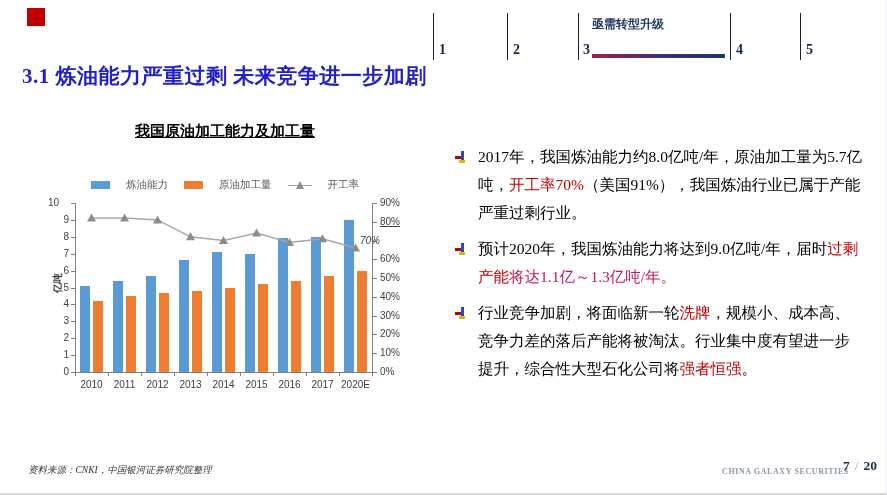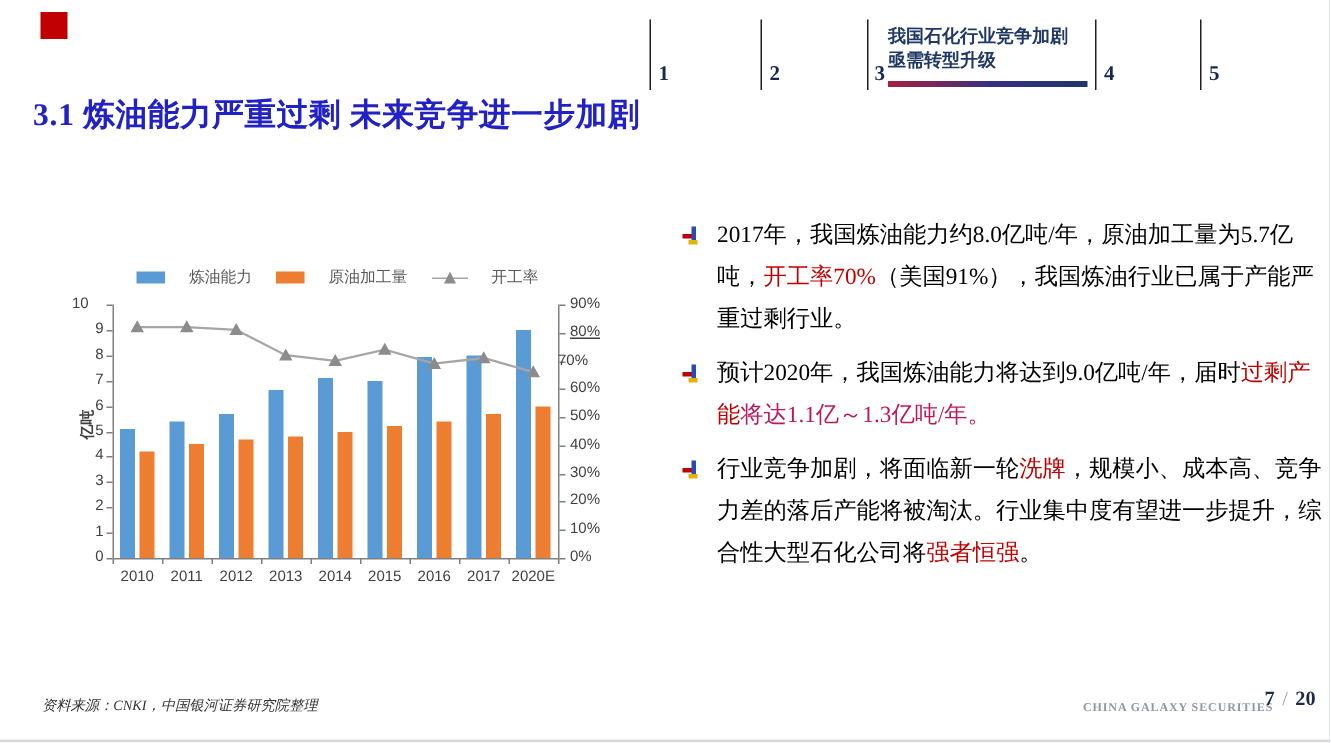--- a/index.html
+++ b/index.html
@@ -35,21 +35,21 @@
   .legend-line .ln{position:absolute;left:0;top:4px;width:24px;height:1px;background:#A6A6A6;}
   .legend-line .tri{position:absolute;left:8px;top:0;width:0;height:0;
     border-left:4px solid transparent;border-right:4px solid transparent;border-bottom:8px solid #8C8C8C;}
   .tick-label{position:absolute;font-size:10px;color:#404040;}
   .ylab{position:absolute;left:8px;top:158px;font-size:10px;font-weight:bold;color:#404040;
     transform:rotate(-90deg);transform-origin:center;}
   .bar{position:absolute;}
   .xcat{position:absolute;width:40px;text-align:center;font-size:10px;color:#404040;}
   
   .bullets{position:absolute;left:453px;top:143px;width:428px;list-style:none;margin:0;padding:0;}
-  .bullets li{position:relative;padding-left:25px;margin:0 0 8px 0;font-size:15.5px;line-height:28px;color:#000;font-family:Liberation Serif, serif;}
+  .bullets li{position:relative;padding-left:25px;margin:0 16px 8px 0;font-size:15.5px;line-height:28px;color:#000;font-family:Liberation Serif, serif;}
   .bullet-icon{position:absolute;left:2px;top:8px;width:13px;height:13px;}
   .bullet-icon .p1{position:absolute;left:0;top:5px;width:7px;height:3px;background:#C00000;}
   .bullet-icon .p2{position:absolute;left:6px;top:0;width:3px;height:11px;background:#2a49b5;}
   .bullet-icon .p3{position:absolute;left:4px;top:9px;width:6px;height:3px;background:#e0b400;}
   
   .source-note{position:absolute;left:28px;top:464px;font-size:9.5px;font-style:italic;color:#333;}
   .brand{position:absolute;left:722px;top:467px;font-size:8px;font-weight:600;letter-spacing:0.6px;
     color:#8d99a6;}
   .page-num{position:absolute;left:843px;top:458px;display:flex;gap:5px;align-items:baseline;
     font-weight:bold;font-size:13.5px;color:#1c2b4a;}
@@ -67,29 +67,29 @@
     <div class="nav-sep" style="left:507px"></div>
     <div class="nav-sep" style="left:578px"></div>
     <div class="nav-sep" style="left:730px"></div>
     <div class="nav-sep" style="left:800px"></div>
     <div class="nav-num" style="left:439px">1</div>
     <div class="nav-num" style="left:513px">2</div>
     <div class="nav-num" style="left:583px">3</div>
     <div class="nav-num" style="left:736px">4</div>
     <div class="nav-num" style="left:806px">5</div>
     <div class="nav-title">
-      <div>我国石化行业竞争加剧</div>
       <div>亟需转型升级</div>
     </div>
     <div class="nav-underline"></div>
   </div>
 
   <div class="page-title">3.1 炼油能力严重过剩 未来竞争进一步加剧</div>
 
   <div class="chart-panel">
+    <div class="chart-title">我国原油加工能力及加工量</div>
     <div class="chart-legend">
         <span class="legend-item">
           <span class="legend-swatch" style="background: rgb(91, 155, 213);"></span>
           <span>炼油能力</span>
         </span>
         <span class="legend-item">
           <span class="legend-swatch" style="background: rgb(237, 125, 49);"></span>
           <span>原油加工量</span>
         </span>
         <span class="legend-item">
@@ -135,21 +135,21 @@
         <div class="tick-label" style="position: absolute; left: 340px; top: 210.444px;">20%</div>
         <div style="position: absolute; left: 333px; top: 197.667px; width: 4px; height: 1px; background: rgb(128, 128, 128);"></div>
         <div class="tick-label" style="position: absolute; left: 340px; top: 191.667px;">30%</div>
         <div style="position: absolute; left: 333px; top: 178.889px; width: 4px; height: 1px; background: rgb(128, 128, 128);"></div>
         <div class="tick-label" style="position: absolute; left: 340px; top: 172.889px;">40%</div>
         <div style="position: absolute; left: 333px; top: 160.111px; width: 4px; height: 1px; background: rgb(128, 128, 128);"></div>
         <div class="tick-label" style="position: absolute; left: 340px; top: 154.111px;">50%</div>
         <div style="position: absolute; left: 333px; top: 141.333px; width: 4px; height: 1px; background: rgb(128, 128, 128);"></div>
         <div class="tick-label" style="position: absolute; left: 340px; top: 135.333px;">60%</div>
         <div style="position: absolute; left: 333px; top: 122.556px; width: 4px; height: 1px; background: rgb(128, 128, 128);"></div>
-        <div class="tick-label" style="position: absolute; left: 332px; top: 116.556px;">70%</div>
+        <div class="tick-label" style="position: absolute; left: 320px; top: 116.556px; font-style: italic;">70%</div>
         <div style="position: absolute; left: 333px; top: 103.778px; width: 4px; height: 1px; background: rgb(128, 128, 128);"></div>
         <div class="tick-label" style="position: absolute; left: 340px; top: 97.7778px; text-decoration: underline;">80%</div>
         <div style="position: absolute; left: 333px; top: 85px; width: 4px; height: 1px; background: rgb(128, 128, 128);"></div>
         <div class="tick-label" style="position: absolute; left: 340px; top: 79px;">90%</div>
         <div style="position: absolute; left: 35px; top: 254px; width: 1px; height: 4px; background: rgb(128, 128, 128);"></div>
         <div style="position: absolute; left: 68px; top: 254px; width: 1px; height: 4px; background: rgb(128, 128, 128);"></div>
         <div style="position: absolute; left: 101px; top: 254px; width: 1px; height: 4px; background: rgb(128, 128, 128);"></div>
         <div style="position: absolute; left: 134px; top: 254px; width: 1px; height: 4px; background: rgb(128, 128, 128);"></div>
         <div style="position: absolute; left: 167px; top: 254px; width: 1px; height: 4px; background: rgb(128, 128, 128);"></div>
         <div style="position: absolute; left: 200px; top: 254px; width: 1px; height: 4px; background: rgb(128, 128, 128);"></div>

